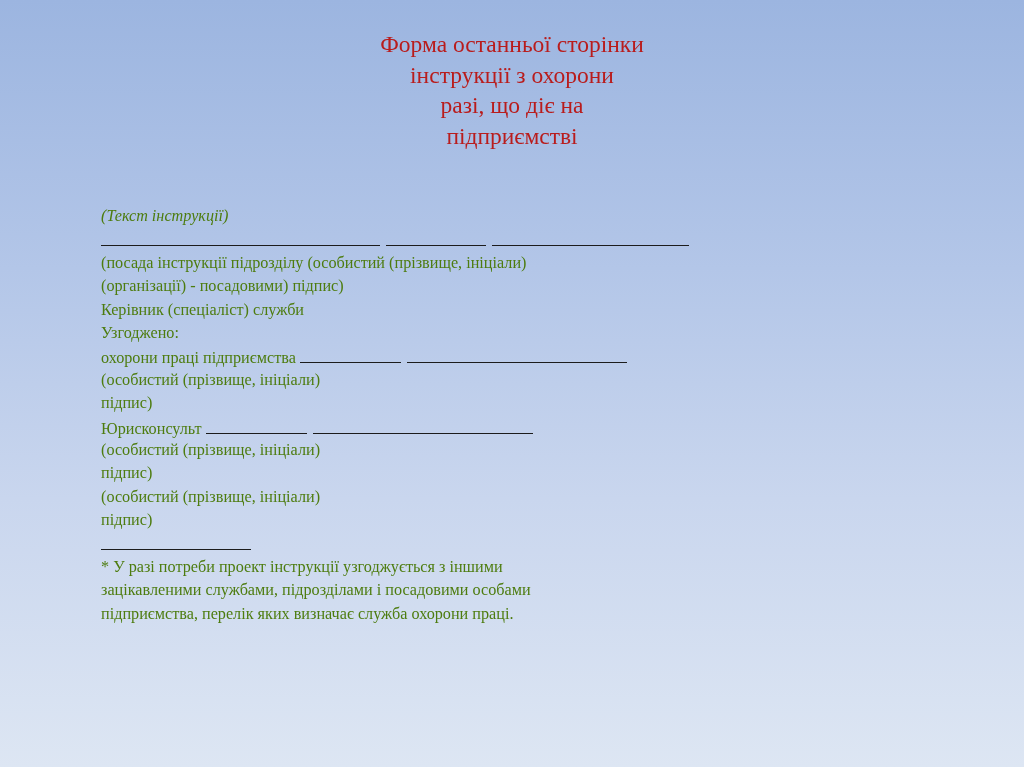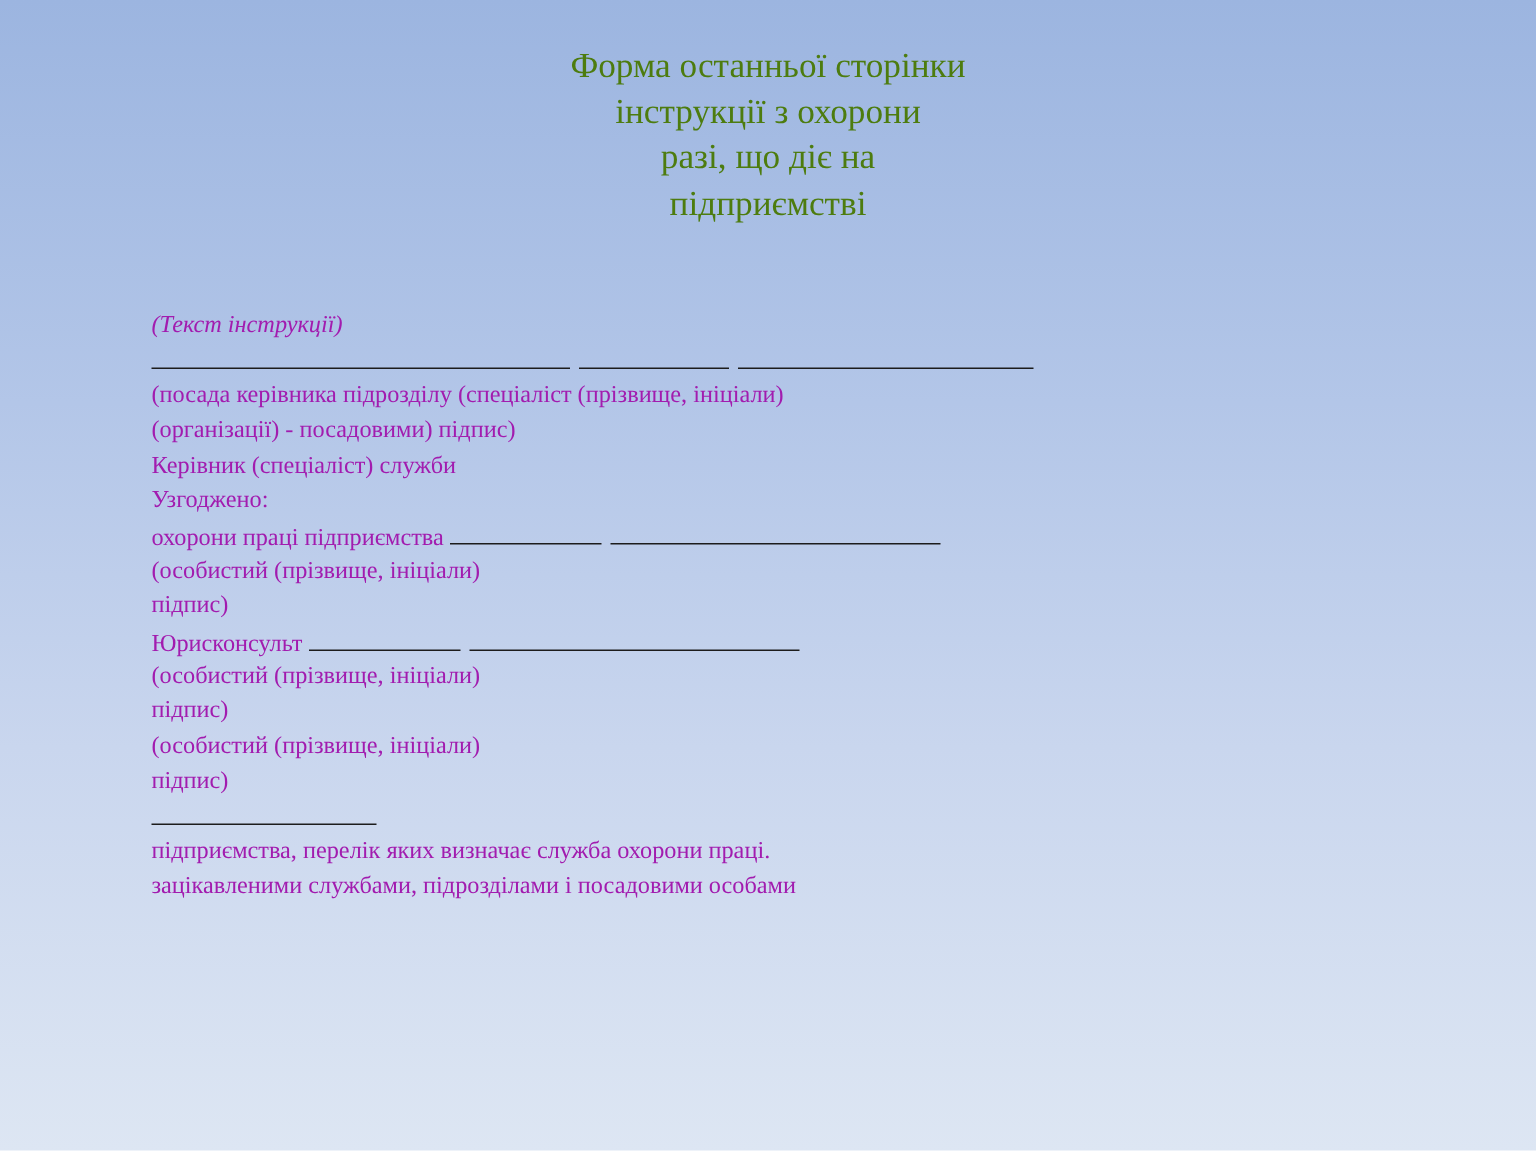--- a/index.html
+++ b/index.html
@@ -4,26 +4,26 @@
   <style>
     html, body { margin: 0; padding: 0; }
     body {
       width: 1024px; height: 767px; overflow: hidden; position: relative;
       background: linear-gradient(to bottom, #9cb5e0 0%, #b3c6e8 35%, #c9d6ee 65%, #dde6f3 100%);
       font-family: "Liberation Serif", serif;
       color: #1a1a1a;
     }
     .title {
       position: absolute; left: 312px; top: 29px; width: 400px;
-      text-align: center; font-size: 23.5px; line-height: 30.5px; color: #4d7c0f;
+      text-align: center; font-size: 23.5px; line-height: 30.5px; color: #b91c1c;
     }
     .title div { white-space: nowrap; }
     .body {
       position: absolute; left: 101px; top: 205px; width: 620px;
-      font-size: 16.2px; line-height: 23.4px; color: #a21caf;
+      font-size: 16.2px; line-height: 23.4px; color: #4d7c0f;
     }
     .line { height: 23.4px; white-space: nowrap; position: relative; }
     .italic { font-style: italic; }
     .blank {
       display: inline-block; border-bottom: 1px solid #1c1c1c; height: 17px;
       vertical-align: baseline; margin-right: 6px;
     }
     .blank:last-child { margin-right: 0; }
   </style>
 </head>
@@ -35,21 +35,21 @@
   <div>разі, що діє на</div>
   <div>підприємстві</div>
 </div>
 
 <div class="body">
   <div class="line italic">(Текст інструкції)</div>
 
   <div class="line">
     <span class="blank" style="width:279px"></span><span class="blank" style="width:100px"></span><span class="blank" style="width:197px"></span>
   </div>
-  <div class="line">(посада керівника підрозділу (спеціаліст (прізвище, ініціали)</div>
+  <div class="line">(посада інструкції підрозділу (особистий (прізвище, ініціали)</div>
   <div class="line">(організації) - посадовими) підпис)</div>
 
   <div class="line">Керівник (спеціаліст) служби</div>
 
   <div class="line">Узгоджено:</div>
   <div class="line">
     <span>охорони праці підприємства</span>
     <span class="blank" style="width:101px"></span><span class="blank" style="width:220px"></span>
   </div>
   <div class="line">(особистий (прізвище, ініціали)</div>
@@ -62,15 +62,16 @@
   <div class="line">(особистий (прізвище, ініціали)</div>
   <div class="line">підпис)</div>
 
   <div class="line">(особистий (прізвище, ініціали)</div>
   <div class="line">підпис)</div>
 
   <div class="line">
     <span class="blank" style="width:150px"></span>
   </div>
 
+  <div class="line">* У разі потреби проект інструкції узгоджується з іншими</div>
+  <div class="line">зацікавленими службами, підрозділами і посадовими особами</div>
   <div class="line">підприємства, перелік яких визначає служба охорони праці.</div>
-  <div class="line">зацікавленими службами, підрозділами і посадовими особами</div>
 </div>
 
 </body></html>

